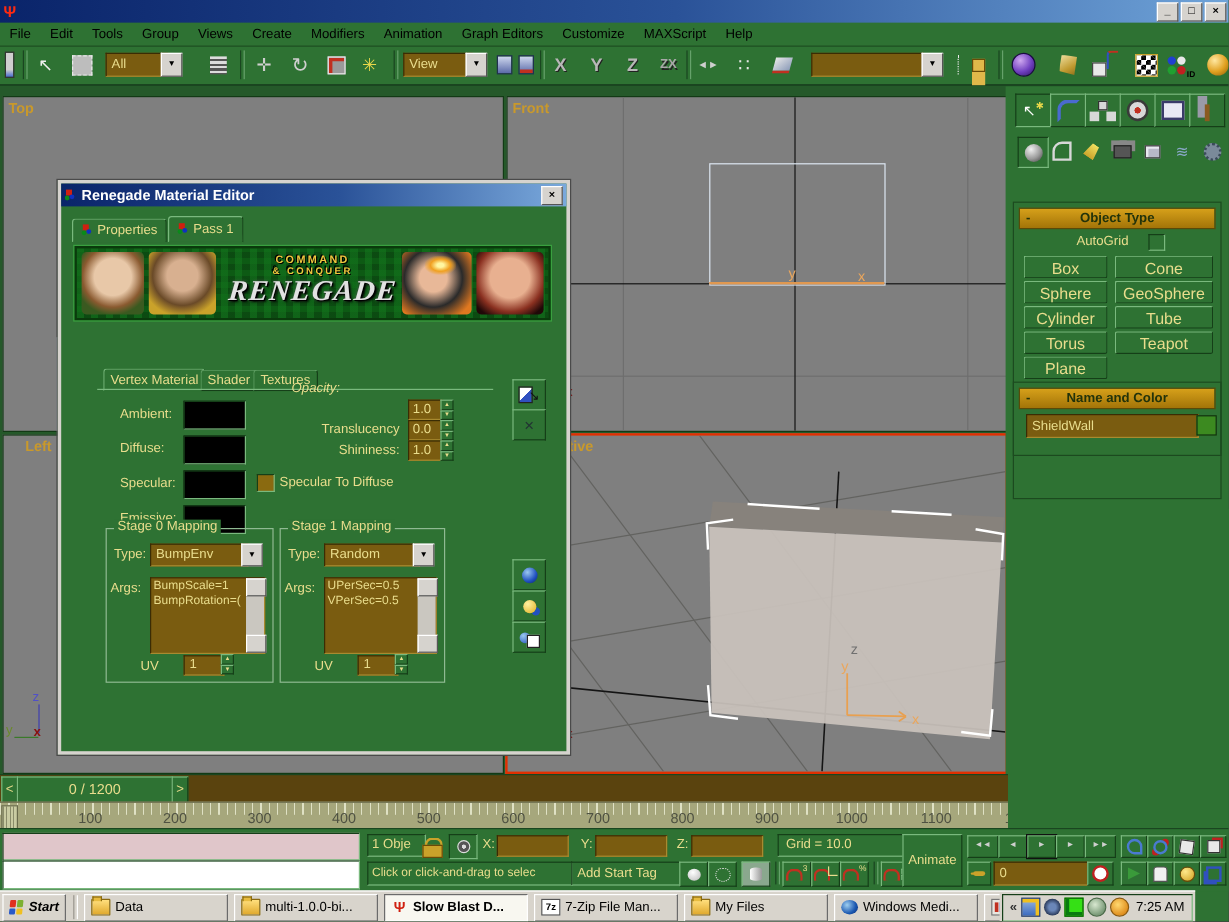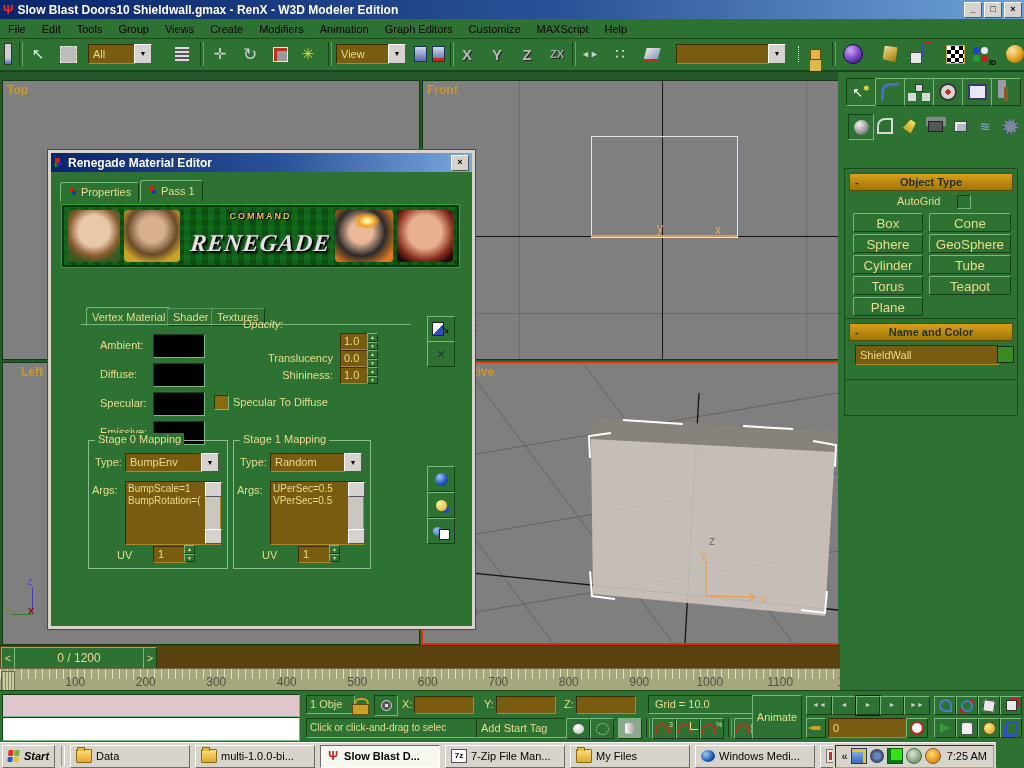--- a/index.html
+++ b/index.html
@@ -93,21 +93,20 @@
   .checker{background-image:linear-gradient(45deg,#000 25%,transparent 25%,transparent 75%,#000 75%),linear-gradient(45deg,#000 25%,#fff 25%,#fff 75%,#000 75%);background-size:8px 8px;background-position:0 0,4px 4px;background-color:#fff;}
   .ball{border-radius:50%;display:inline-block;}
 </style>
 </head>
 <body>
 
 <div class="screen">
 
   <div class="abs titlebar">
     <span style="color:#ff2a10;font-size:13px;margin:0 4px 0 3px;">Ψ</span>
-    <span>Slow Blast Doors10 Shieldwall.gmax - RenX - W3D Modeler Edition</span>
     <span style="flex:1"></span>
     <span class="winbtn">_</span>
     <span class="winbtn">□</span>
     <span class="winbtn" style="margin-right:2px;">×</span>
   </div>
 
   <div class="abs menubar">
       <span class="menu-item">File</span>
       <span class="menu-item">Edit</span>
       <span class="menu-item">Tools</span>
@@ -355,20 +354,21 @@
     </span>
 
     <div class="abs banner" style="left:11px;top:52px;width:393px;height:58px;">
       <div class="face" style="left:4px;width:52px;background:radial-gradient(circle at 50% 40%,#e8c8a8 38%,#8a5a30 62%,#3a5a20 78%);"></div>
       <div class="face" style="left:60px;width:56px;background:radial-gradient(circle at 50% 38%,#d8b090 30%,#6a4a28 58%,#caa22a 80%);"></div>
       <div class="face" style="right:64px;width:58px;background:radial-gradient(circle at 45% 42%,#e8b898 26%,#2a2a2a 55%,#e07820 85%);"></div>
       <div class="face" style="right:4px;width:56px;background:radial-gradient(circle at 50% 42%,#e8b090 40%,#8a3020 68%,#200808 88%);"></div>
       <div class="abs" style="left:290px;top:6px;width:26px;height:16px;background:radial-gradient(#fff6a0 15%,#f0a020 45%,rgba(200,60,10,0) 75%);"></div>
       <div class="bannertext" style="top:4px;">
         <div class="cmdline"><span>COMMAND</span></div>
+        <div class="cmdline" style="font-size:8px;"><span>&amp;</span> <span>CONQUER</span></div>
       </div>
       <div class="bannertext renline" style="top:26px;">RENEGADE</div>
     </div>
 
     <span class="dtab" style="left:35px;top:154px;height:17px;padding:0 5px;">
         <span>Vertex Material</span>
       </span>
     <span class="dtab" style="left:116px;top:155px;height:16px;padding:0 5px;border-color:#5a9a5e #153f18 #153f18 #5a9a5e;">
         <span>Shader</span>
       </span>

